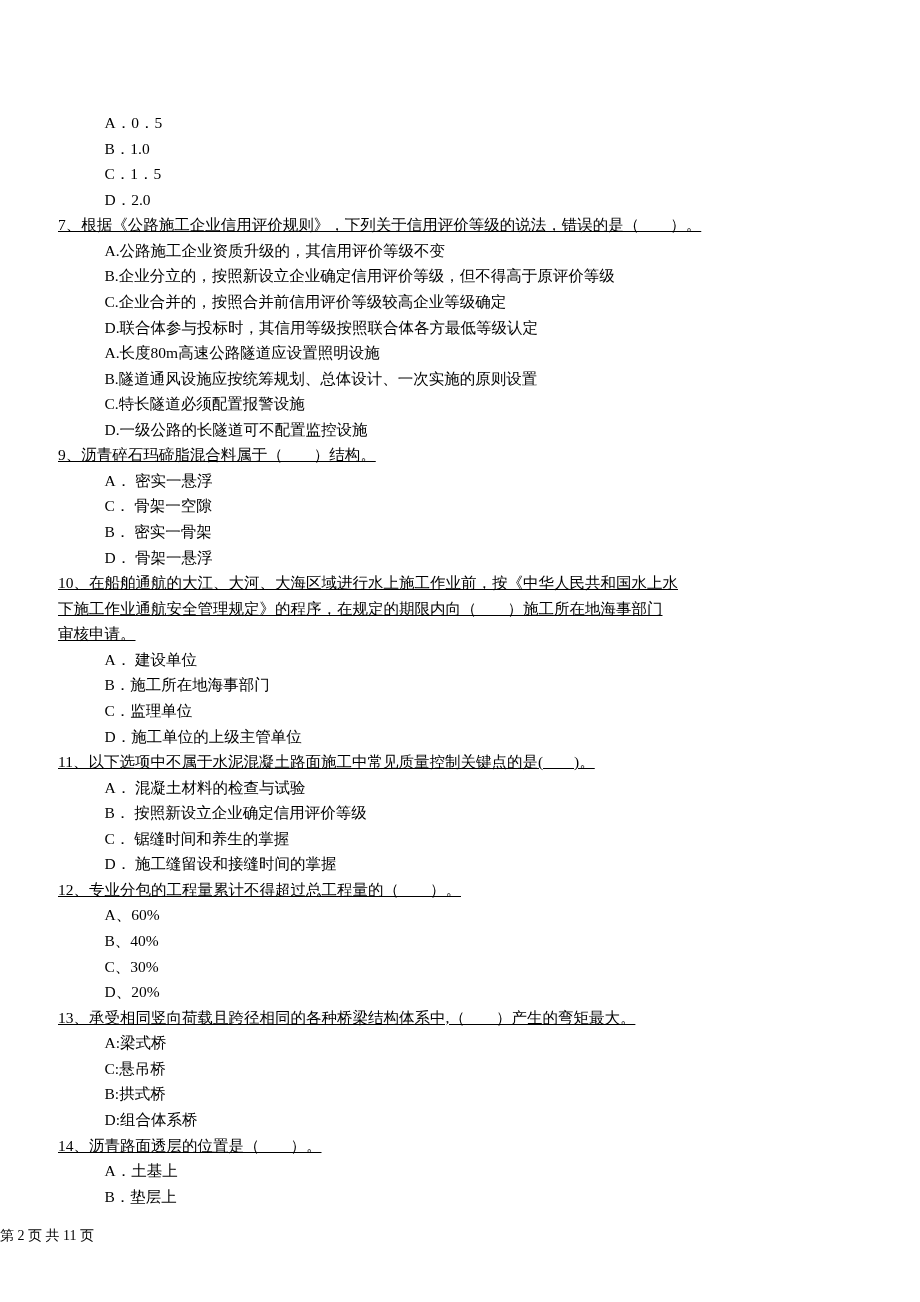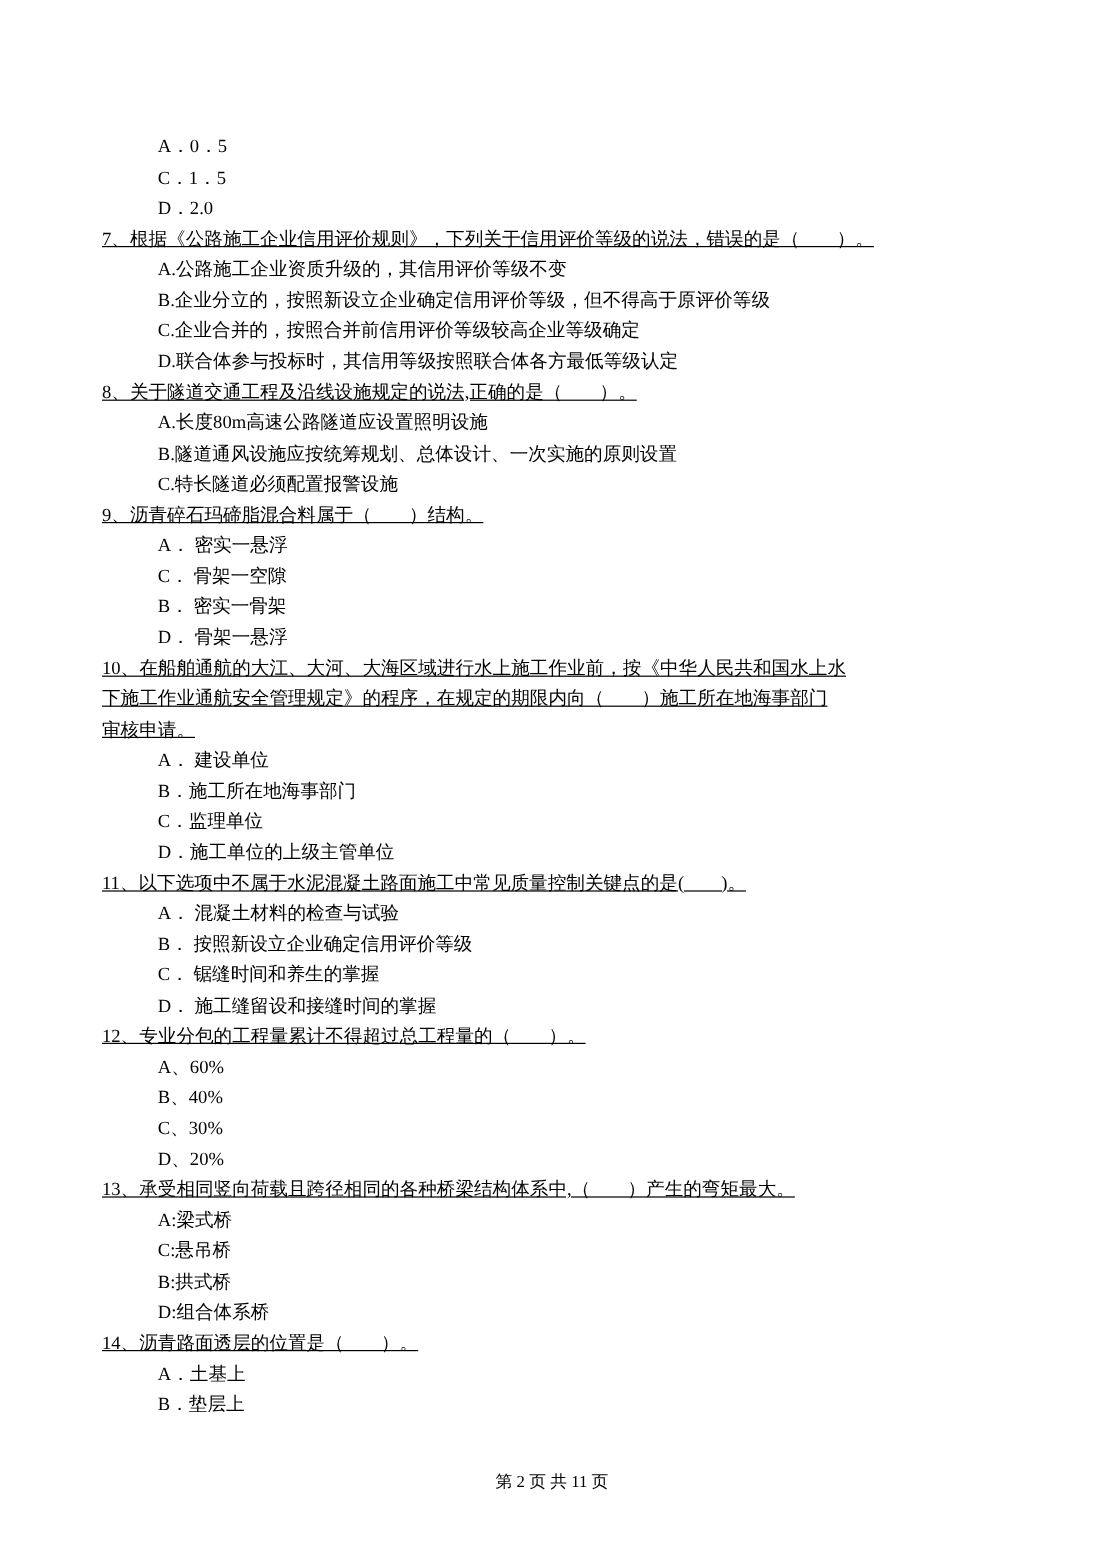--- a/index.html
+++ b/index.html
@@ -8,58 +8,59 @@
     background: #fff;
     font-family: "SimSun", "宋体", serif;
     font-size: 15.5px;
     color: #000;
     line-height: 1.65;
   }
   .page {
     width: 920px;
     height: 1302px;
     box-sizing: border-box;
-    padding: 110px 115px 60px 85px;
+    padding: 110px 115px 60px 58px;
     position: relative;
   }
   .option {
     padding-left: 3em;
   }
   .question {
     padding-left: 0;
     text-decoration: underline;
   }
   .footer {
     position: absolute;
     bottom: 55px;
     left: 0;
     right: 0;
-    text-align: center;
+    text-align: left;
     font-size: 14px;
   }
 </style>
 </head>
 <body>
 
 <div class="page">
 
   <div class="option">A．0．5</div>
+  <div class="option">B．1.0</div>
   <div class="option">C．1．5</div>
   <div class="option">D．2.0</div>
 
   <div class="question">7、根据《公路施工企业信用评价规则》，下列关于信用评价等级的说法，错误的是（　　）。</div>
   <div class="option">A.公路施工企业资质升级的，其信用评价等级不变</div>
   <div class="option">B.企业分立的，按照新设立企业确定信用评价等级，但不得高于原评价等级</div>
   <div class="option">C.企业合并的，按照合并前信用评价等级较高企业等级确定</div>
   <div class="option">D.联合体参与投标时，其信用等级按照联合体各方最低等级认定</div>
 
-  <div class="question">8、关于隧道交通工程及沿线设施规定的说法,正确的是（　　）。</div>
   <div class="option">A.长度80m高速公路隧道应设置照明设施</div>
   <div class="option">B.隧道通风设施应按统筹规划、总体设计、一次实施的原则设置</div>
   <div class="option">C.特长隧道必须配置报警设施</div>
+  <div class="option">D.一级公路的长隧道可不配置监控设施</div>
 
   <div class="question">9、沥青碎石玛碲脂混合料属于（　　）结构。</div>
   <div class="option">A． 密实一悬浮</div>
   <div class="option">C． 骨架一空隙</div>
   <div class="option">B． 密实一骨架</div>
   <div class="option">D． 骨架一悬浮</div>
 
   <div class="question">10、在船舶通航的大江、大河、大海区域进行水上施工作业前，按《中华人民共和国水上水</div>
   <div class="question">下施工作业通航安全管理规定》的程序，在规定的期限内向（　　）施工所在地海事部门</div>
   <div class="question">审核申请。</div>

